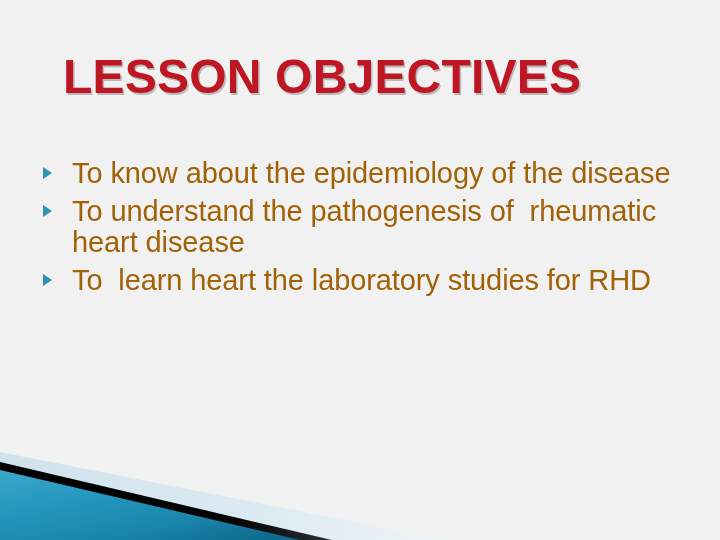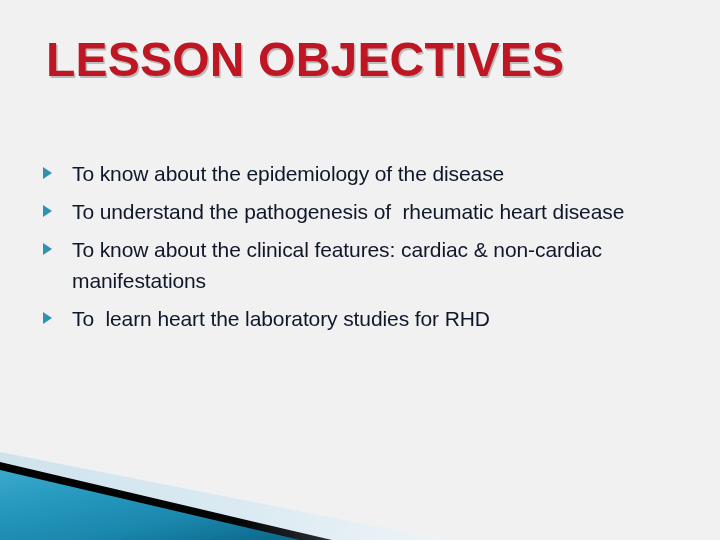--- a/index.html
+++ b/index.html
@@ -24,21 +24,21 @@
 
   
   .title-block {
     position: absolute;
     left: 46px;
     top: 32px;
     width: 640px;
     height: 60px;
   }
   .slide-title {
-    margin: 0;
+    margin: 17px;
     font-size: 48px;
     font-weight: bold;
     line-height: 56px;
     letter-spacing: 0.2px;
     color: #be1622;
     white-space: nowrap;
     text-shadow: 1.5px 1.5px 0.6px rgba(120, 120, 120, 0.45);
   }
 
   
@@ -50,23 +50,23 @@
   }
   .bullet-list {
     list-style: none;
     margin: 0;
     padding: 0;
   }
   .bullet-item {
     position: relative;
     padding-left: 32px;
     margin: 0 0 7px 0;
-    font-size: 21px;
+    font-size: 29px;
     line-height: 31px;
-    color: #0f172a;
+    color: #a16207;
     letter-spacing: -0.1px;
   }
   .bullet-marker {
     position: absolute;
     left: 3px;
     top: 9px;
     width: 0;
     height: 0;
     border-top: 6px solid transparent;
     border-bottom: 6px solid transparent;
@@ -107,24 +107,20 @@
       <li class="bullet-item">
         <span class="bullet-marker"></span>
         <span class="bullet-text">To know about the epidemiology of the disease</span>
       </li>
 
       <li class="bullet-item">
         <span class="bullet-marker"></span>
         <span class="bullet-text">To understand the pathogenesis of  rheumatic heart disease</span>
       </li>
 
-      <li class="bullet-item">
-        <span class="bullet-marker"></span>
-        <span class="bullet-text">To know about the clinical features: cardiac &amp; non-cardiac manifestations</span>
-      </li>
 
       <li class="bullet-item">
         <span class="bullet-marker"></span>
         <span class="bullet-text">To  learn heart the laboratory studies for RHD</span>
       </li>
 
 
     </ul>
   </div>
 

